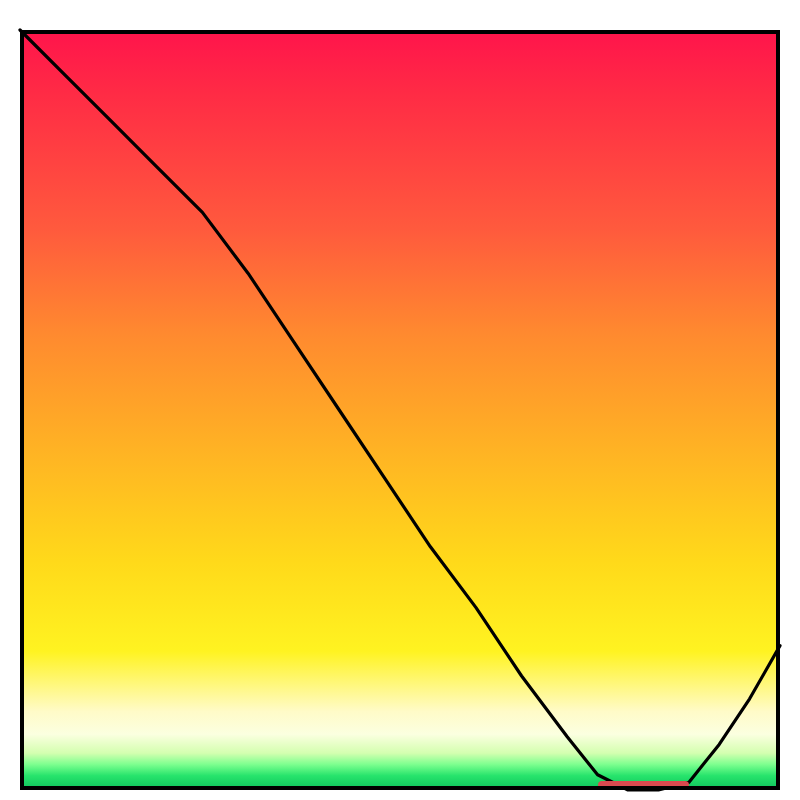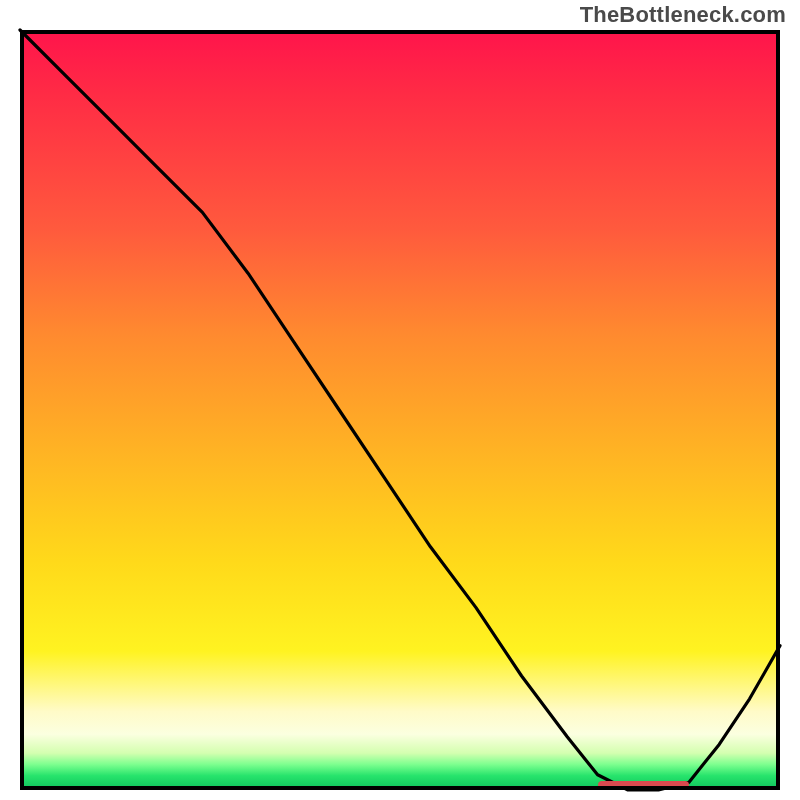--- a/index.html
+++ b/index.html
@@ -81,21 +81,20 @@
     height: 8px;
     background: #d94a4f;
     border-radius: 4px;
     
   }
 </style>
 </head>
 <body>
 <div class="root">
 
-  <div class="watermark">TheBottleneck.com</div>
 
   <div class="plot-outer">
     <div class="gradient"></div>
 
     <svg class="curve" viewBox="0 0 760 760" preserveAspectRatio="none">
       <path id="curve-path" fill="none" stroke="#000000" stroke-width="3.2" stroke-linejoin="round" stroke-linecap="round" d="M0.0 0.0 L45.6 45.6 L91.2 91.2 L136.8 136.8 L182.4 182.4 L228.0 243.2 L273.6 311.6 L319.2 380.0 L364.8 448.4 L410.4 516.8 L456.0 577.6 L501.6 646.0 L547.2 706.8 L577.6 744.8 L608.0 760.0 L638.4 760.0 L668.8 752.4 L699.2 714.4 L729.6 668.8 L760.0 615.6"></path>
     </svg>
 
     <div id="marker" class="bottom-marker" style="left: 577.6px; width: 91.2px; top: 751.44px; background: rgb(217, 74, 79);"></div>
 

